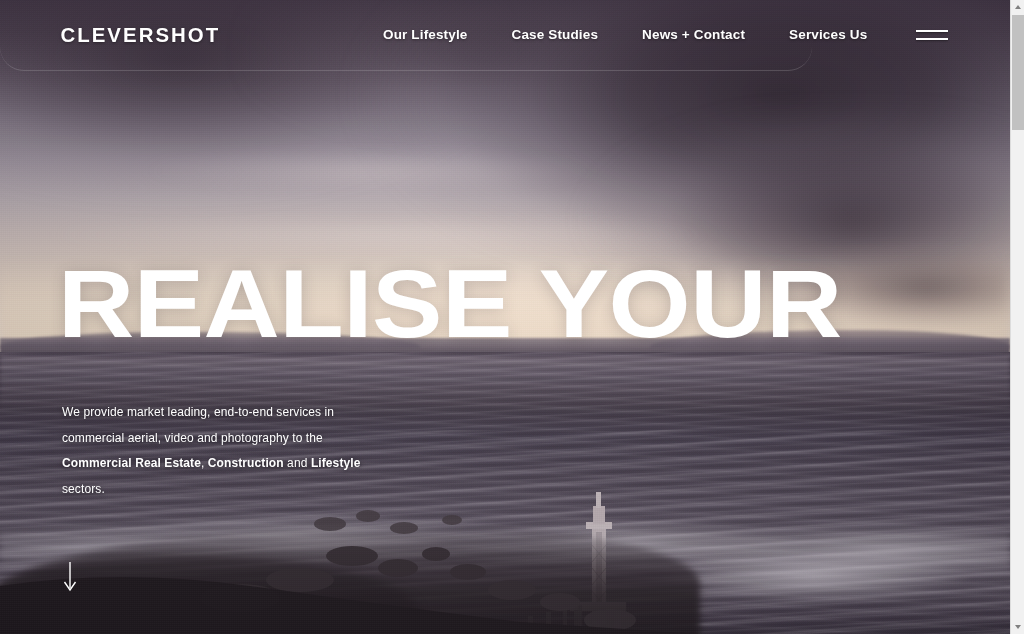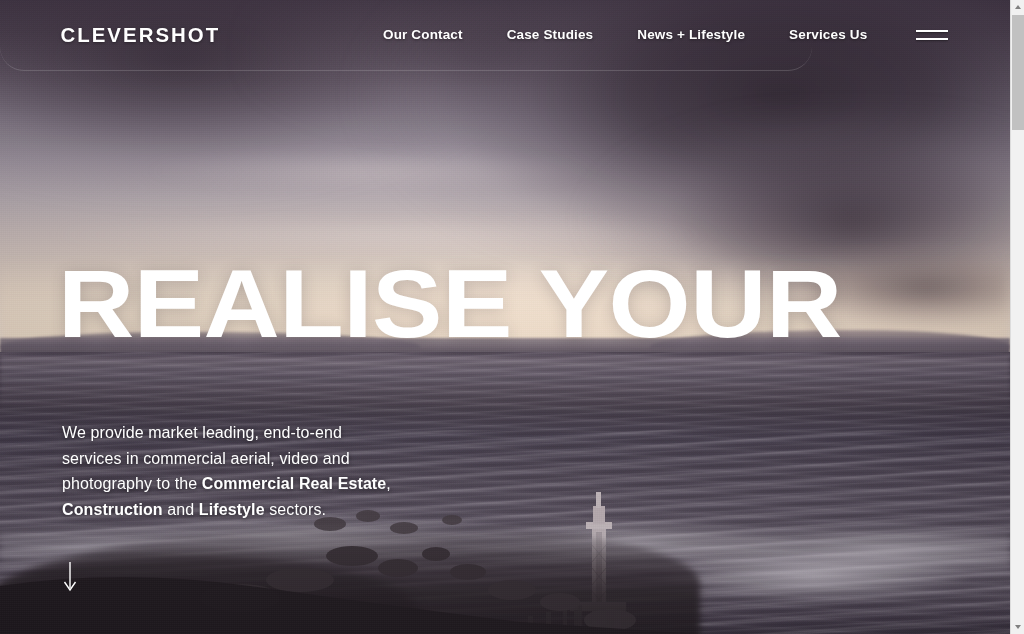--- a/index.html
+++ b/index.html
@@ -282,25 +282,25 @@
     font-weight:bold;
     letter-spacing:-0.5px;
     line-height:0.86;
     white-space:nowrap;
     transform:scaleX(1.10);
     transform-origin:left center;
     text-shadow:0 2px 14px rgba(60,50,60,0.22);
   }
 
   .blurb {
-    position:absolute; left:62px; top:420px;
+    position:absolute; left:62px; top:400px;
     z-index:20;
     width:330px;
     color:#ffffff;
-    font-size:16px;
+    font-size:12px;
     line-height:25.7px;
     letter-spacing:0.1px;
     text-shadow:0 1px 4px rgba(0,0,0,0.55);
   }
   .blurb b { font-weight:bold; }
 
   .scroll-arrow {
     position:absolute; left:62px; top:562px;
     z-index:20;
     width:16px; height:30px;
@@ -516,23 +516,23 @@
           <line x1="8" y1="0" x2="8" y2="26" stroke="#ffffff" stroke-width="1.4"></line>
           <path d="M2.5 20 L8 28 L13.5 20" fill="none" stroke="#ffffff" stroke-width="1.4"></path>
         </svg>
       </div>
     </div>
 
     <header class="header">
       <div class="logo">CLEVERSHOT</div>
 
       <nav class="nav">
-        <a class="nav-item">Our Contact</a>
+        <a class="nav-item">Our Lifestyle</a>
         <a class="nav-item">Case Studies</a>
-        <a class="nav-item">News + Lifestyle</a>
+        <a class="nav-item">News + Contact</a>
         <a class="nav-item">Services Us</a>
       </nav>
 
       <div class="hamburger">
         <span></span>
         <span></span>
       </div>
     </header>
 
   </div>

